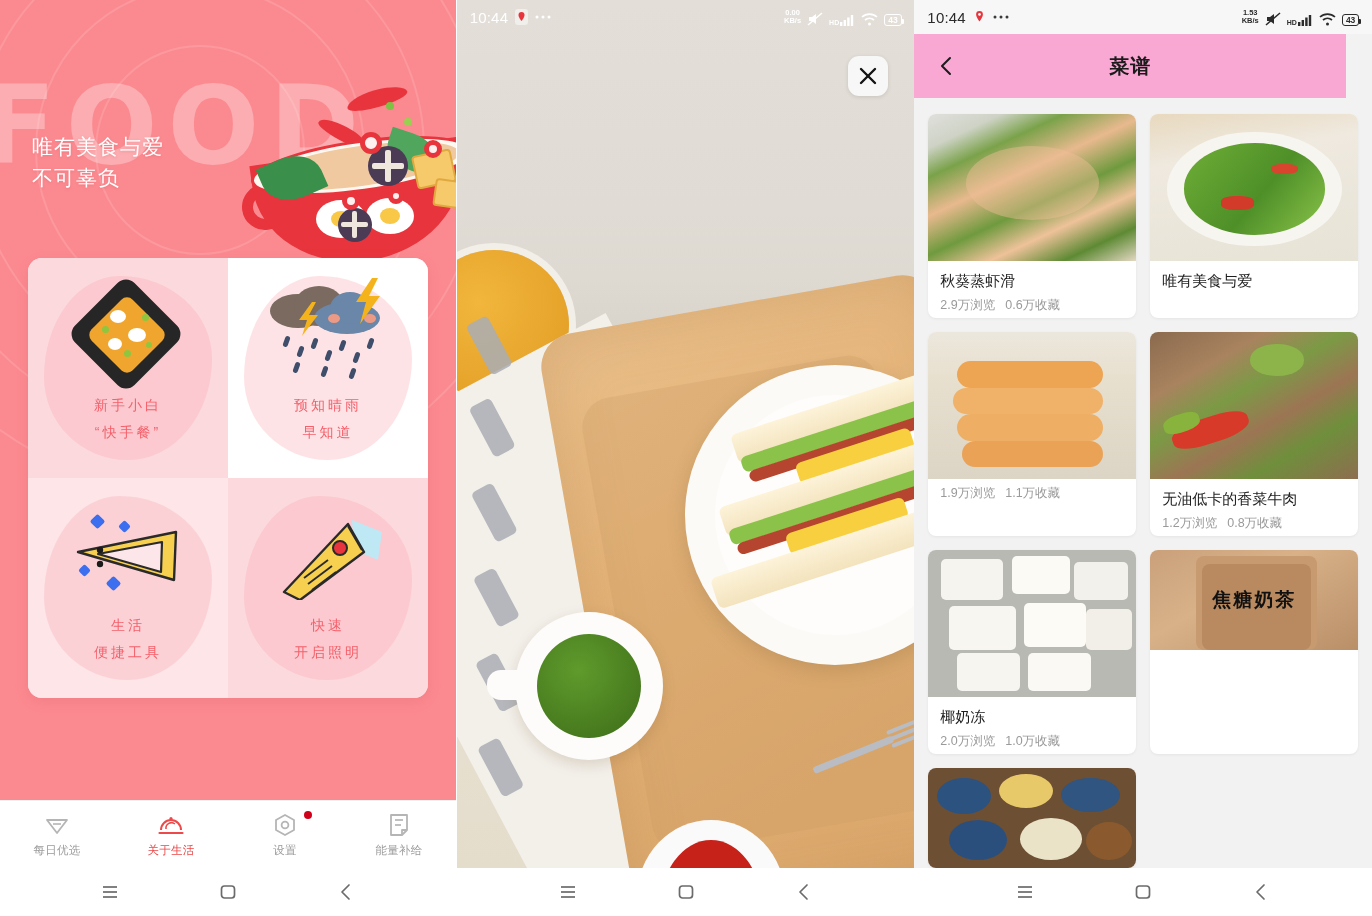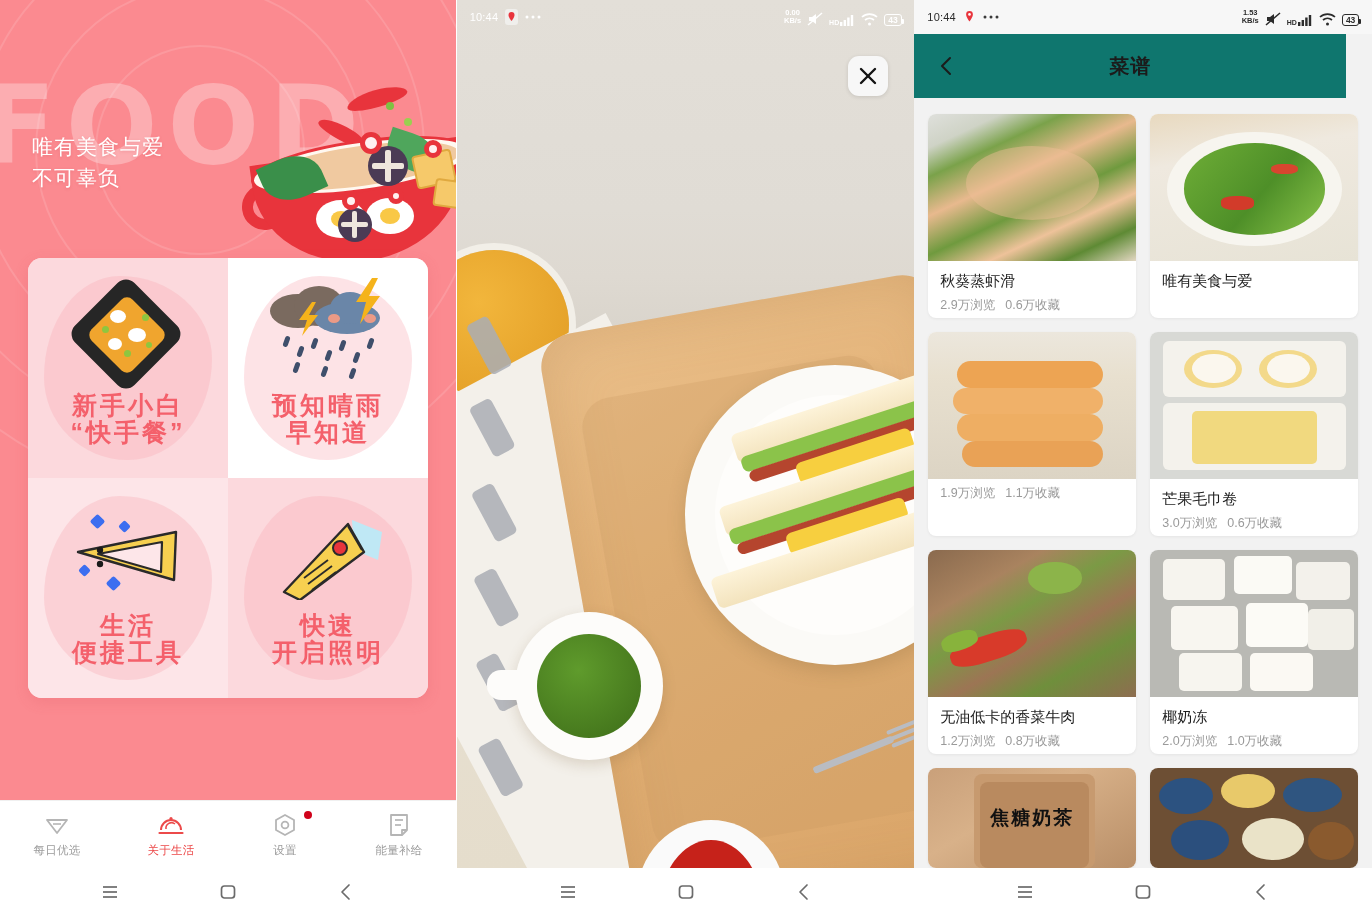--- a/index.html
+++ b/index.html
@@ -108,21 +108,21 @@
   .p1-cell.b { background: #ffffff; }
   .p1-cell.c { background: #fde5e8; }
   .p1-cell.d { background: #fcd9dd; }
   .p1-cell .brush {
     position: absolute; left: 8%; top: 8%; width: 84%; height: 84%;
     background: rgba(250,170,180,.33); border-radius: 45% 55% 50% 50% / 55% 45% 55% 45%;
   }
   .p1-ico { position: relative; width: 120px; height: 108px; z-index: 2; }
   .p1-label {
     position: relative; z-index: 2; margin-top: 4px; text-align: center;
-    color: #f4606b; font-size: 25px; font-weight: bold; line-height: 27px;
+    color: #f4606b; font-size: 14px; font-weight: normal; line-height: 27px;
     letter-spacing: 3px;
   }
   
   .ic-dish { position:absolute; left: 16px; top: 12px; width: 84px; height: 84px;
     background:#262626; border-radius: 12px; transform: rotate(45deg); }
   .ic-dish-in { position:absolute; left: 30px; top: 26px; width: 58px; height: 58px;
     background:#f0a52e; border-radius: 8px; transform: rotate(45deg); }
   .ic-blob { position:absolute; background:#fff; border-radius:50%; }
   .ic-blob.g { background:#8ec63f; }
   
@@ -196,41 +196,41 @@
   .fork { position:absolute; left:352px; top:736px; width:130px; height:22px; transform: rotate(-22deg); }
 
   .p2-statusbar {
     position:absolute; left:0; top:0; width:458px; height:34px;
     display:flex; align-items:center; justify-content:space-between;
     padding: 0 13px; color:#ffffff; font-size: 14.5px; z-index: 9;
     background: rgba(224,220,212,0.0);
   }
   .p2-statusbar .sb-left, .p3-statusbar .sb-left { display:flex; align-items:center; gap:7px; }
   .p2-statusbar .sb-right, .p3-statusbar .sb-right { display:flex; align-items:flex-end; gap:6px; }
-  .sb-time { font-size:11px; font-weight:500; letter-spacing:.2px; }
+  .sb-time { font-size:15px; font-weight:500; letter-spacing:.2px; }
   .sb-kbs { font-size:7.5px; line-height:8.5px; text-align:center; font-weight:bold; }
   .sb-batt { border:1.4px solid currentColor; border-radius:3px; padding:0 3px; font-size:8.5px; font-weight:bold; position:relative; }
   .sb-batt::after { content:''; position:absolute; right:-3px; top:4px; width:2px; height:5px; background:currentColor; border-radius:0 1px 1px 0;}
 
   .p2-close {
     position:absolute; right:26px; top:56px; width:40px; height:40px; border-radius:11px;
     background:#f7f7f7; display:flex; align-items:center; justify-content:center; z-index:9;
     box-shadow: 0 1px 4px rgba(0,0,0,.12);
   }
 
   
   .panel3 { width: 458px; height: 916px; position: relative; background:#f2f2f2; overflow:hidden; }
   .p3-statusbar {
     position:absolute; left:0; top:0; width:458px; height:34px;
     display:flex; align-items:center; justify-content:space-between;
     padding: 0 13px; color:#2b2b2b; font-size:14.5px; background:#f7f7f7; z-index:5;
   }
   .p3-header {
     position:absolute; left:0; top:34px; width:432px; height:64px;
-    background:#0f766e; display:flex; align-items:center; z-index:5;
+    background:#f9a8d4; display:flex; align-items:center; z-index:5;
   }
   .p3-back { width:66px; display:flex; align-items:center; justify-content:center; }
   .p3-title { flex:1; text-align:center; font-size:20px; font-weight:bold; color:#1b1b1b; letter-spacing:1px; margin-left:-66px;}
   .p3-list {
     position:absolute; left:0; top:98px; width:458px; height:770px;
     padding: 16px 14px 0 14px;
     display:grid; grid-template-columns: 1fr 1fr; gap: 14px;
     align-content:start; overflow:hidden;
   }
   .p3-card { background:#ffffff; border-radius:8px; overflow:hidden; box-shadow:0 1px 3px rgba(0,0,0,.06); }
@@ -635,35 +635,20 @@
           <div class="ov" style="left:14%;top:20%;width:70%;height:18%;background:#eda453;border-radius:18px;"></div>
           <div class="ov" style="left:12%;top:38%;width:72%;height:18%;background:#f0b169;border-radius:18px;"></div>
           <div class="ov" style="left:14%;top:56%;width:70%;height:18%;background:#eeae63;border-radius:18px;"></div>
           <div class="ov" style="left:16%;top:74%;width:68%;height:18%;background:#e9a256;border-radius:18px;"></div>
         </div>
         <div class="p3-meta">
           <span>1.9万浏览</span><span>1.1万收藏</span>
         </div>
       </div>
 
-      <div class="p3-card">
-        <div class="p3-thumb" style="background:#d8d9d5;">
-          <div class="ov" style="left:6%;top:6%;width:88%;height:38%;background:#f4f2ec;border-radius:6px;"></div>
-          <div class="ov" style="left:16%;top:12%;width:28%;height:26%;background:#f3d98a;"></div>
-          <div class="ov" style="left:52%;top:12%;width:28%;height:26%;background:#f3d98a;"></div>
-          <div class="ov" style="left:20%;top:15%;width:21%;height:20%;background:#fbf7ee;"></div>
-          <div class="ov" style="left:56%;top:15%;width:21%;height:20%;background:#fbf7ee;"></div>
-          <div class="ov" style="left:6%;top:48%;width:88%;height:46%;background:#f4f2ec;border-radius:6px;"></div>
-          <div class="ov" style="left:20%;top:54%;width:60%;height:36%;background:#f1d97f;border-radius:5px;"></div>
-        </div>
-        <div class="p3-name">芒果毛巾卷</div>
-        <div class="p3-meta">
-          <span>3.0万浏览</span><span>0.6万收藏</span>
-        </div>
-      </div>
 
       <div class="p3-card">
         <div class="p3-thumb" style="background:linear-gradient(150deg,#8a6a4e 0%,#a9835f 25%,#7b9a45 42%,#9c7554 60%,#6f8f3c 76%,#8e6d50 100%);">
           <div class="ov" style="left:10%;top:58%;width:38%;height:18%;background:#d83a2a;border-radius:40%;transform:rotate(-18deg);"></div>
           <div class="ov" style="left:6%;top:56%;width:18%;height:12%;background:#88b33c;border-radius:40%;transform:rotate(-18deg);"></div>
           <div class="ov" style="left:48%;top:8%;width:26%;height:22%;background:#8cb44a;border-radius:48%;"></div>
         </div>
         <div class="p3-name">无油低卡的香菜牛肉</div>
         <div class="p3-meta">
           <span>1.2万浏览</span><span>0.8万收藏</span>

